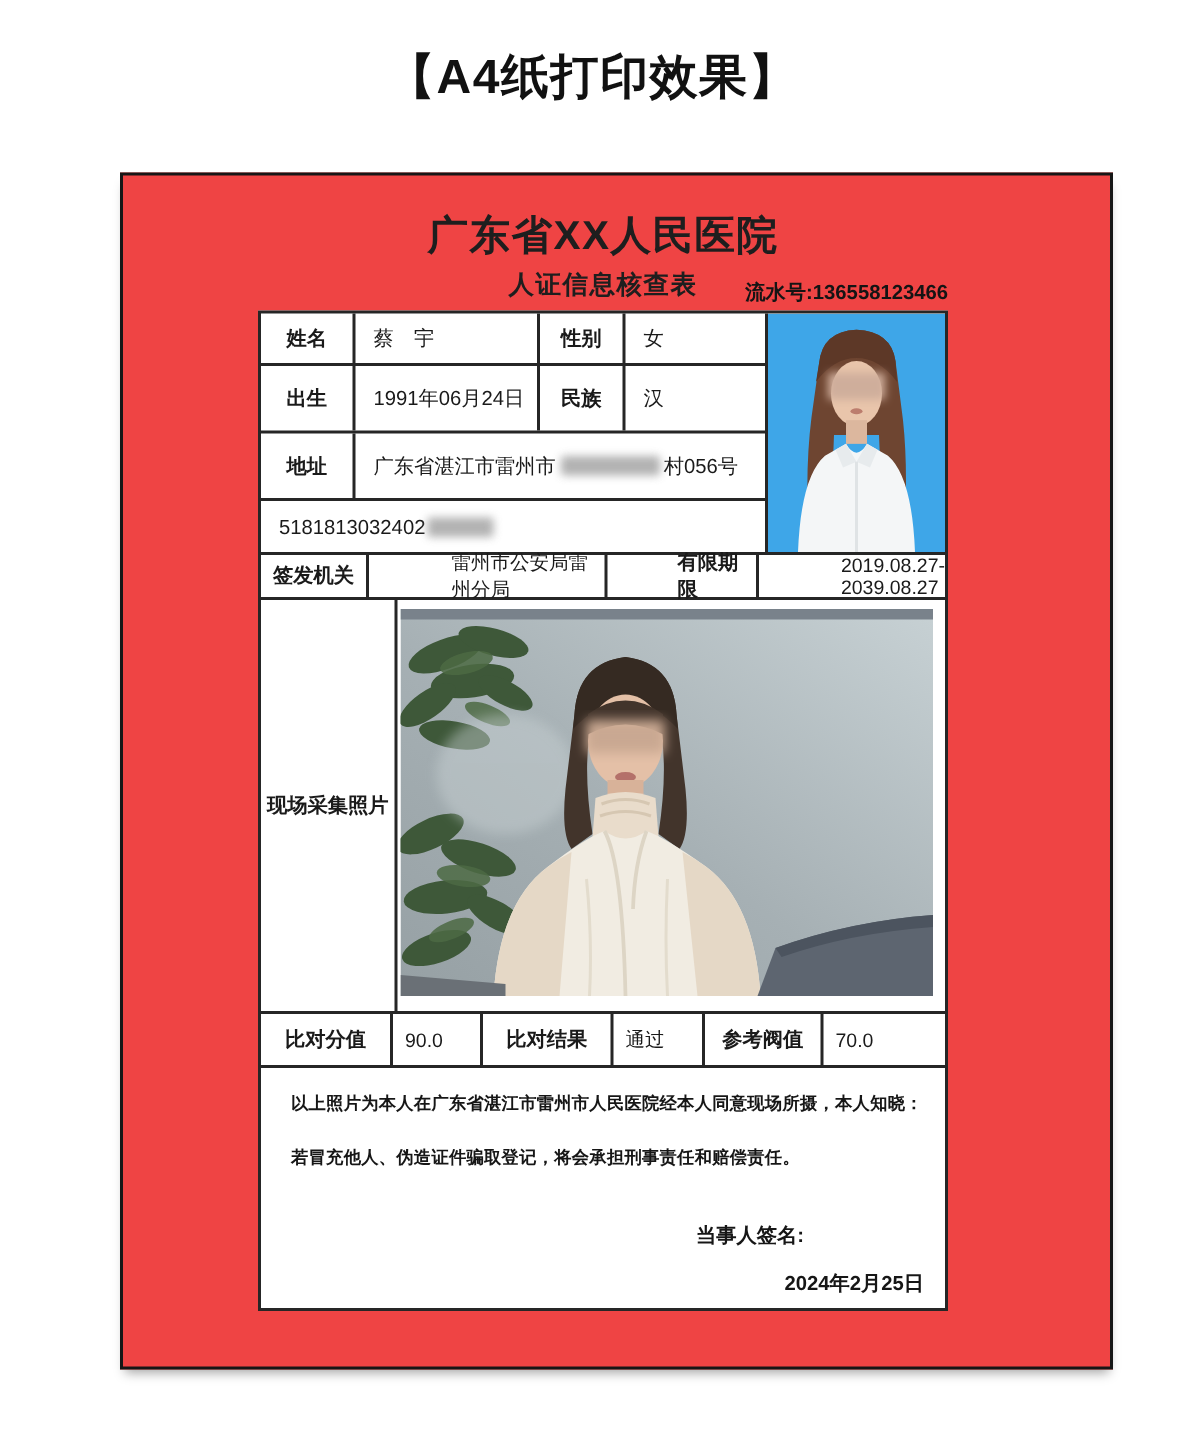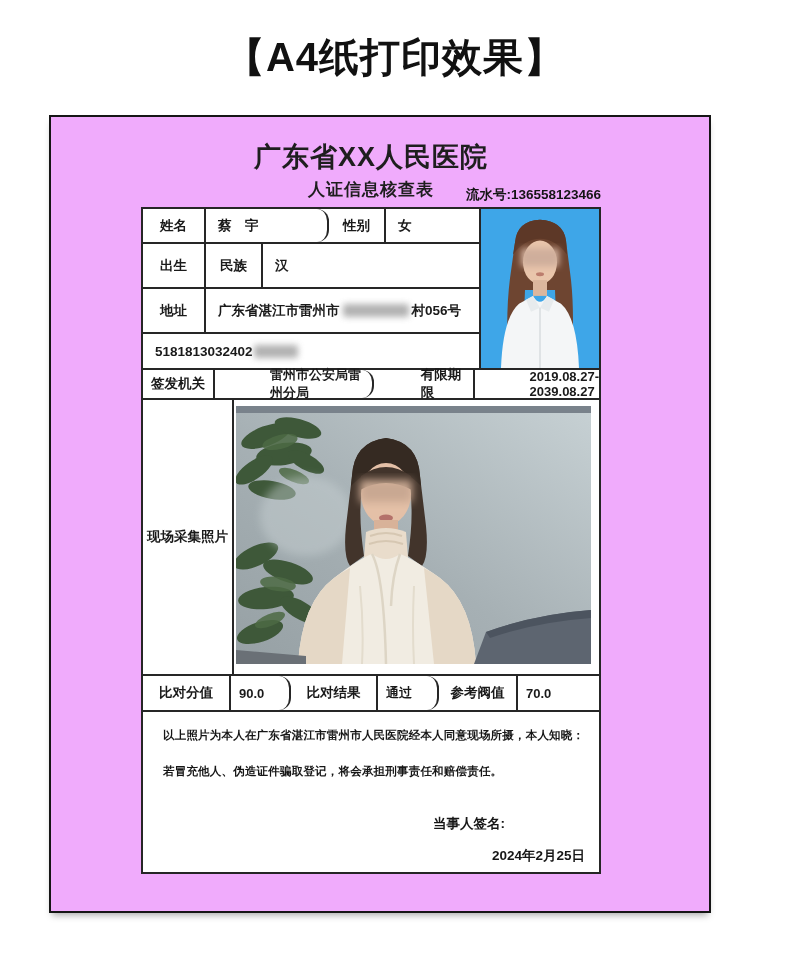--- a/index.html
+++ b/index.html
@@ -4,26 +4,26 @@
 <style>
   * { margin:0; padding:0; box-sizing:border-box; }
   html,body { background:#ffffff; }
   body {
     width:790px; height:962px; position:relative;
     font-family:"Liberation Sans", sans-serif;
     color:#1c1c1c;
   }
   .page-title {
     position:absolute; top:30px; left:0; width:790px;
-    text-align:center; font-size:40px; font-weight:700; color:#111;
+    text-align:center; font-size:32px; font-weight:700; color:#111;
     letter-spacing:1px;
   }
   .paper {
-    position:absolute; left:49px; top:115px; width:662px; height:798px;
-    background:#f0abfc; border:2px solid #161616;
+    position:absolute; left:80px; top:115px; width:662px; height:798px;
+    background:#ef4444; border:2px solid #161616;
     box-shadow:0 5px 7px -3px rgba(0,0,0,0.35);
   }
   .hospital {
     position:absolute; left:90px; top:22px; width:460px;
     text-align:center; font-size:27px; font-weight:700; color:#1e1e1e;
     letter-spacing:1px;
   }
   .form-subtitle {
     position:absolute; left:90px; top:61px; width:460px;
     text-align:center; font-size:17px; font-weight:700; color:#1e1e1e;
@@ -36,21 +36,21 @@
   .form-table {
     position:absolute; left:90px; top:90px; width:460px;
     border:2px solid #262626; background:#fff;
   }
   .row { display:flex; border-bottom:2px solid #262626; }
   .row.last { border-bottom:none; }
   .c { border-right:2px solid #262626; display:flex; align-items:center; }
   .c.end { border-right:none; }
   .c.center { justify-content:center; }
   .lbl { font-weight:700; font-size:13.5px; color:#1a1a1a; }
-  .val { font-weight:700; font-size:13.5px; color:#1a1a1a; padding-left:12px;border-radius:12px; }
+  .val { font-weight:400; font-size:13.5px; color:#1a1a1a; padding-left:12px; }
   .top-section { display:flex; height:161px; border-bottom:2px solid #262626;justify-content:flex-end; }
   .left-grid { width:338px; border-right:2px solid #262626; display:flex; flex-direction:column; }
   .lg-row { display:flex; border-bottom:2px solid #262626; }
   .lg-row.lg-last { border-bottom:none; }
   .h35{height:35px;} .h45{height:45px;} .h34{height:34px;}
   .w63{width:63px;} .w123{width:123px;} .w57{width:57px;} .w91{width:91px;}
   .w139{width:139px;} .w68{width:68px;} .w88{width:88px;} .w60{width:60px;}
   .w87{width:87px;} .w61{width:61px;} .w79{width:79px;}
   .flex1{flex:1;}
   .photo-cell { flex:1; overflow:hidden; }
@@ -105,20 +105,21 @@
       <div class="top-section">
         <div class="left-grid">
           <div class="lg-row h35">
             <div class="c center w63 lbl">姓名</div>
             <div class="c w123 val">蔡　宇</div>
             <div class="c center w57 lbl">性别</div>
             <div class="c end flex1 val">女</div>
           </div>
           <div class="lg-row h45">
             <div class="c center w63 lbl">出生</div>
+            <div class="c w123 val">1991年06月24日</div>
             <div class="c center w57 lbl">民族</div>
             <div class="c end flex1 val">汉</div>
           </div>
           <div class="lg-row h45">
             <div class="c center w63 lbl">地址</div>
             <div class="c end flex1 val">
               <span>广东省湛江市雷州市</span>
                 <span class="redact addr"></span>
                 <span>村056号</span>
             </div>

